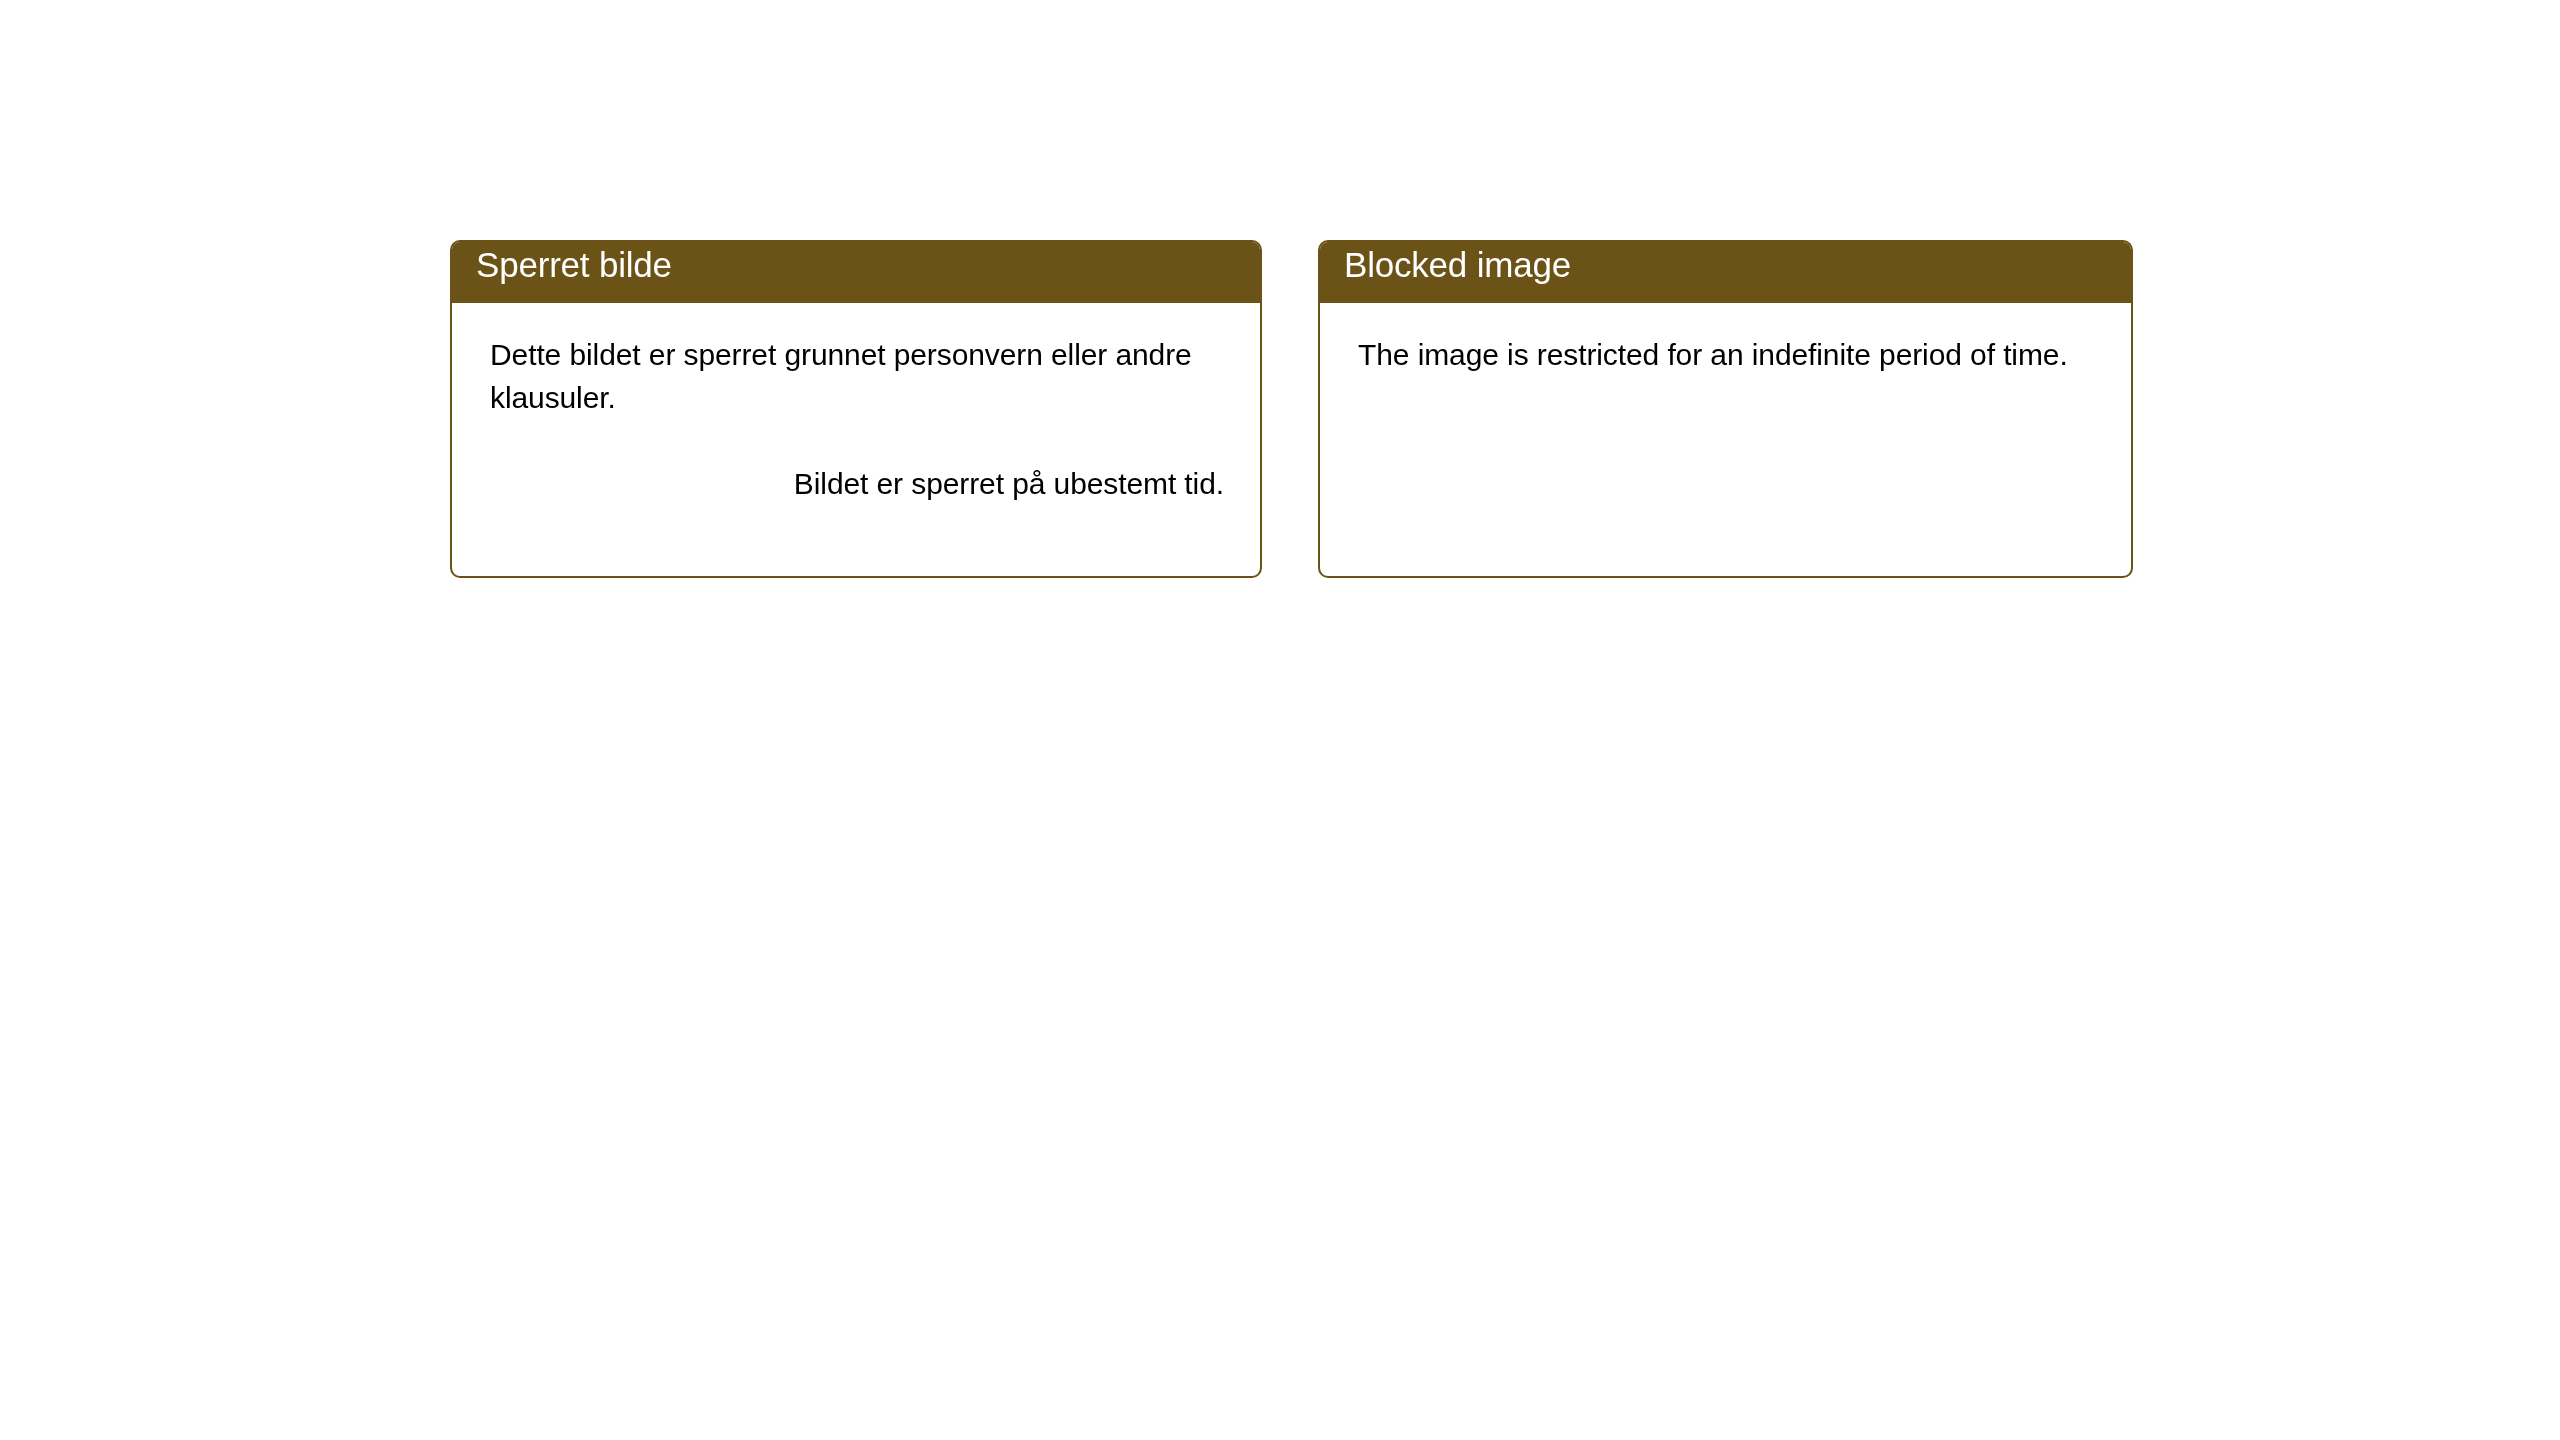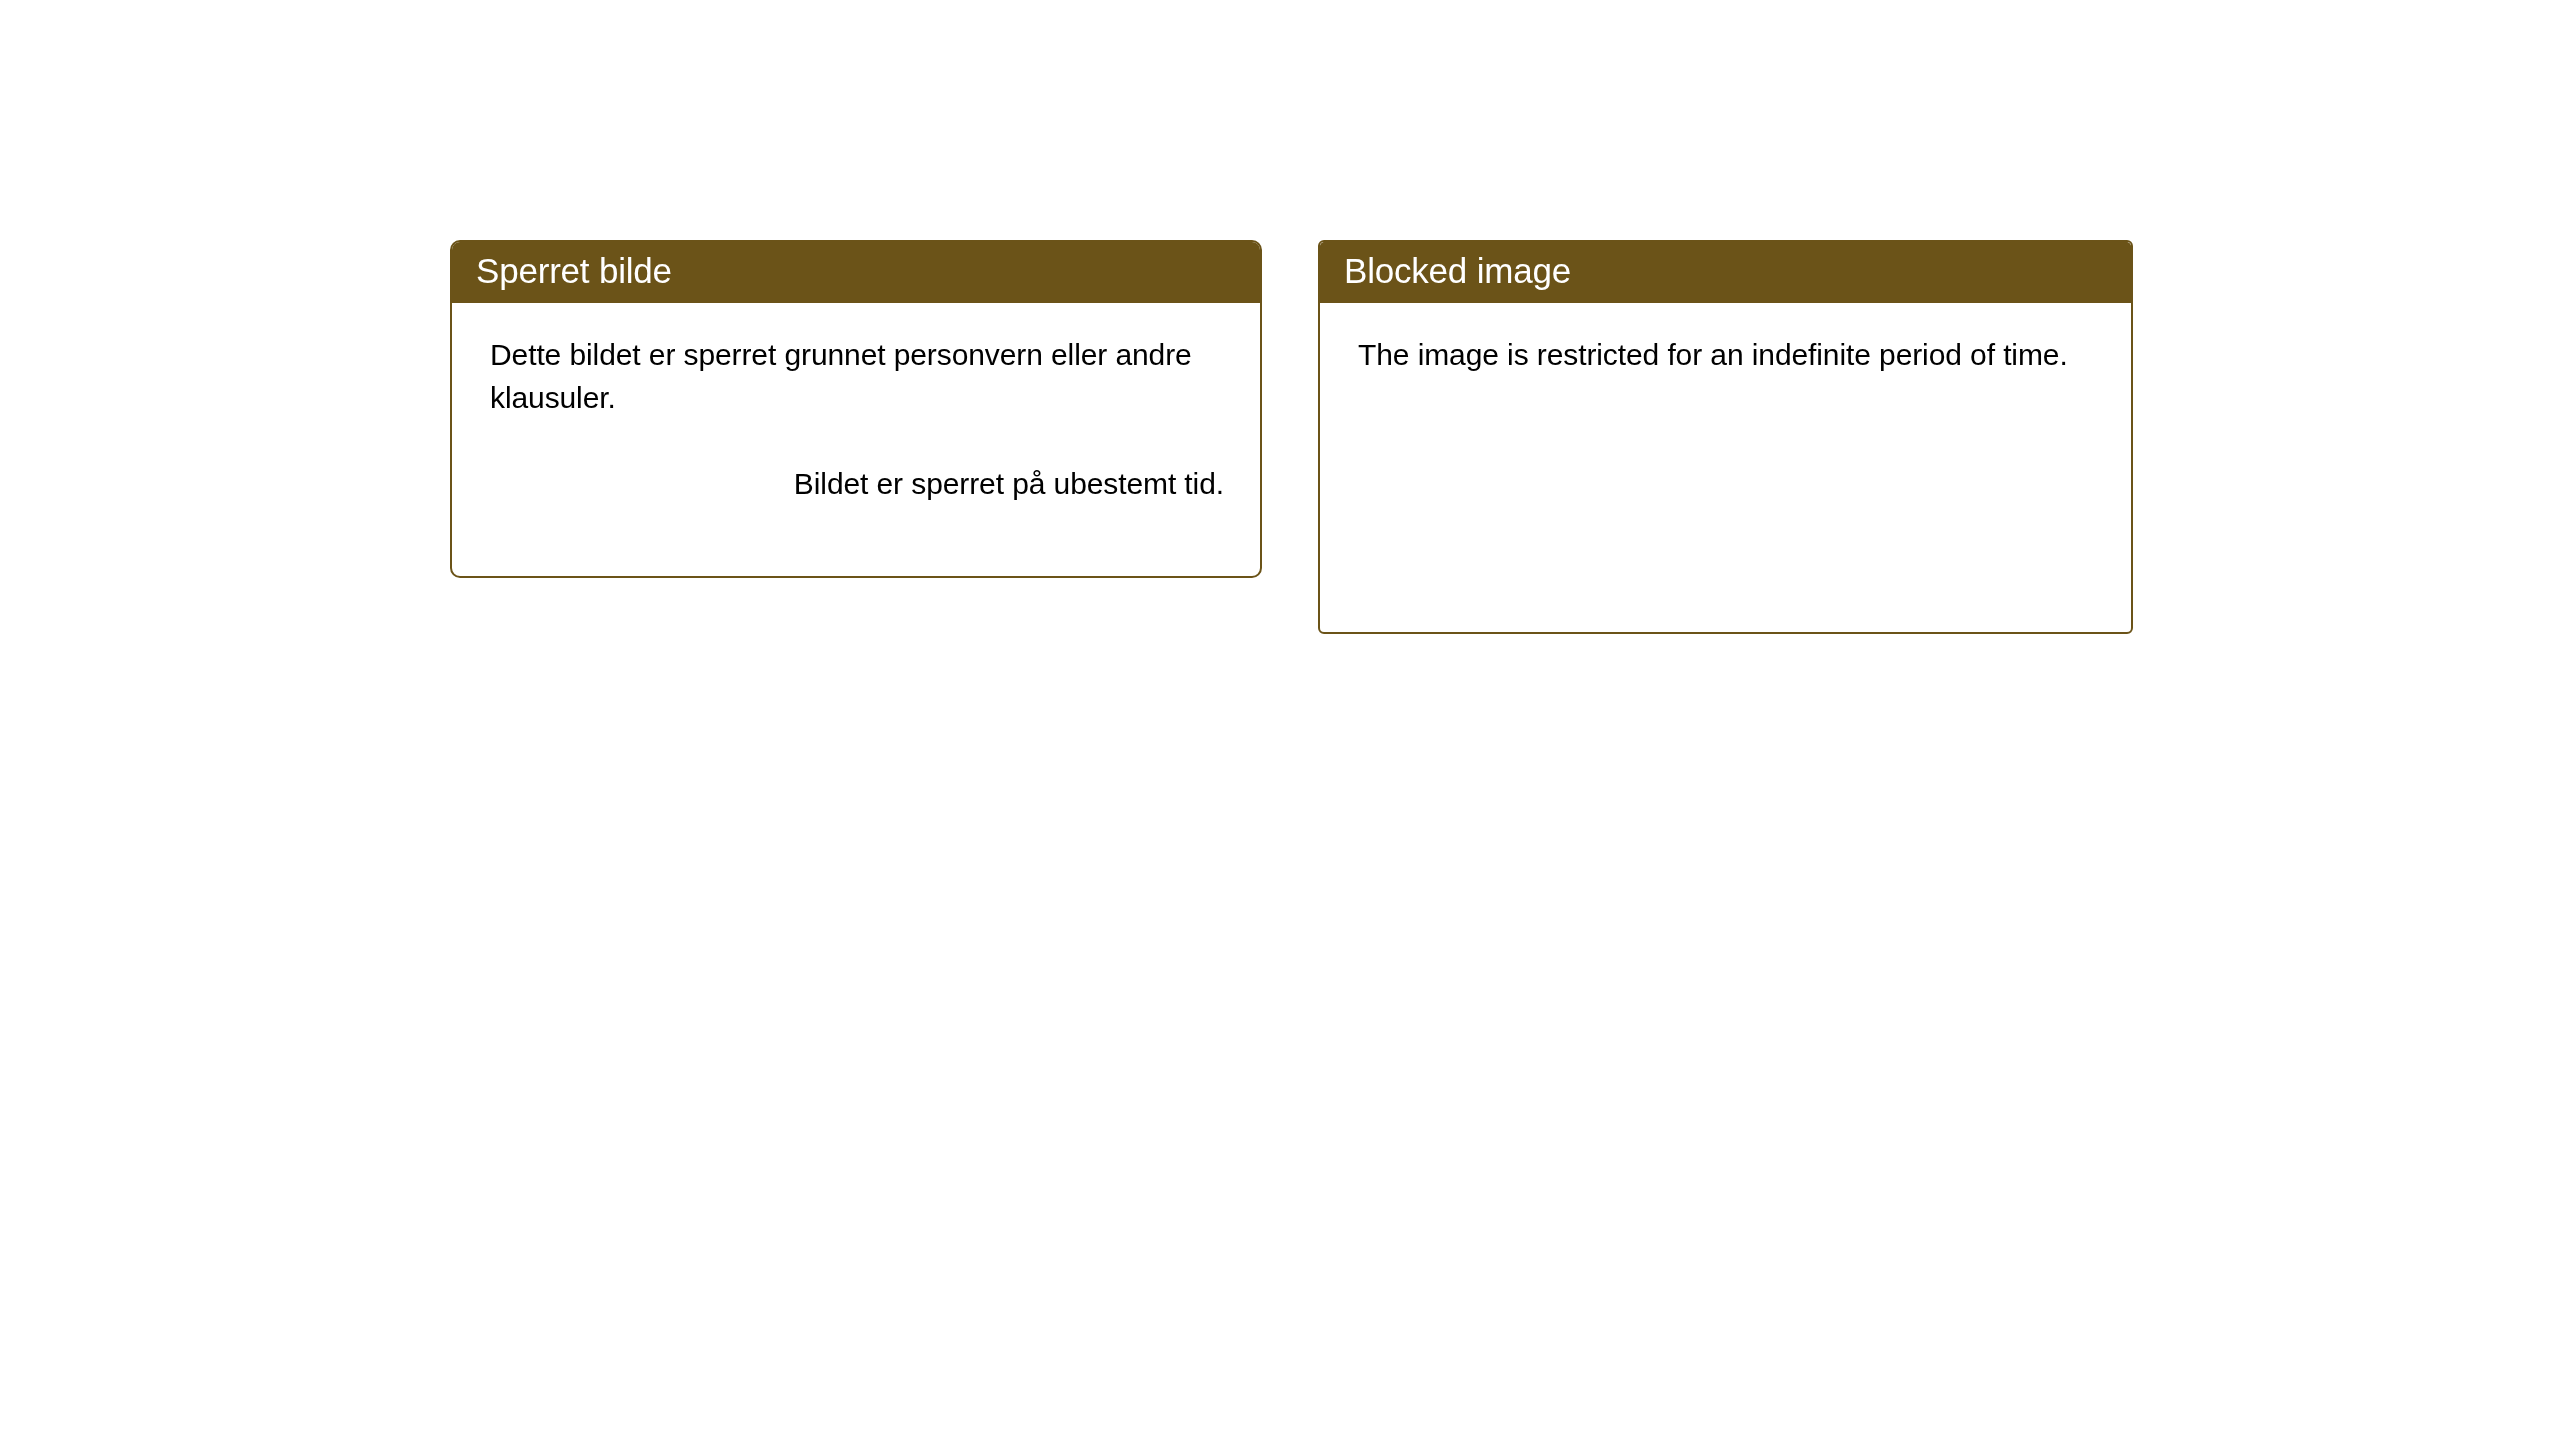--- a/index.html
+++ b/index.html
@@ -35,30 +35,29 @@
     left: 450px;
     top: 240px;
     width: 812px;
     height: 338px;
   }
 
   .notice-card.card-en {
     left: 1318px;
     top: 240px;
     width: 815px;
-    height: 394px;
-    border-radius: 6px;
+    height: 338px;
   }
 
   .card-header {
     box-sizing: border-box;
     height: 62px;
     background: #6b5318;
     display: flex;
-    align-items: flex-end;
+    align-items: center;
     padding: 0 0 12px 25px;
     border-top-left-radius: 8px;
     border-top-right-radius: 8px;
     margin: -1px -1px 0 -1px;
   }
 
   .card-title {
     color: #ffffff;
     font-size: 35px;
     font-weight: normal;

